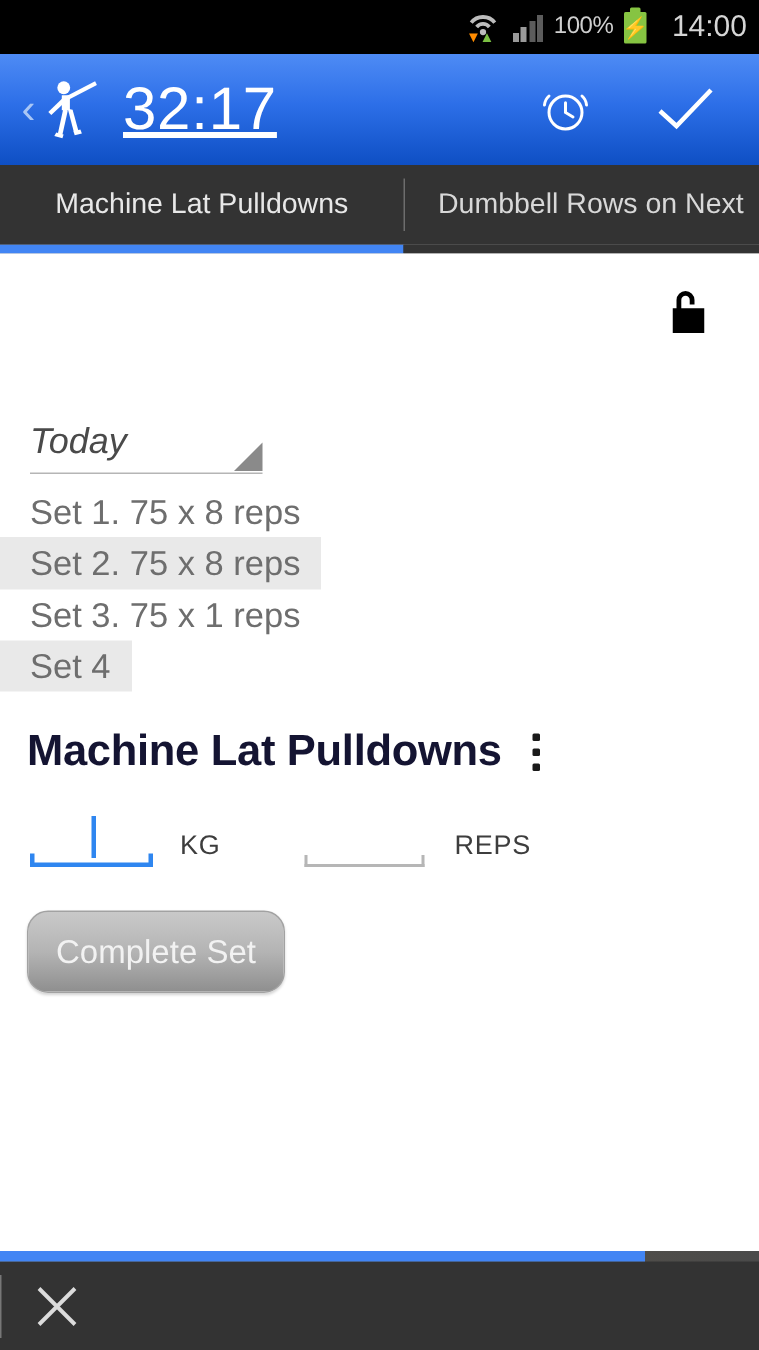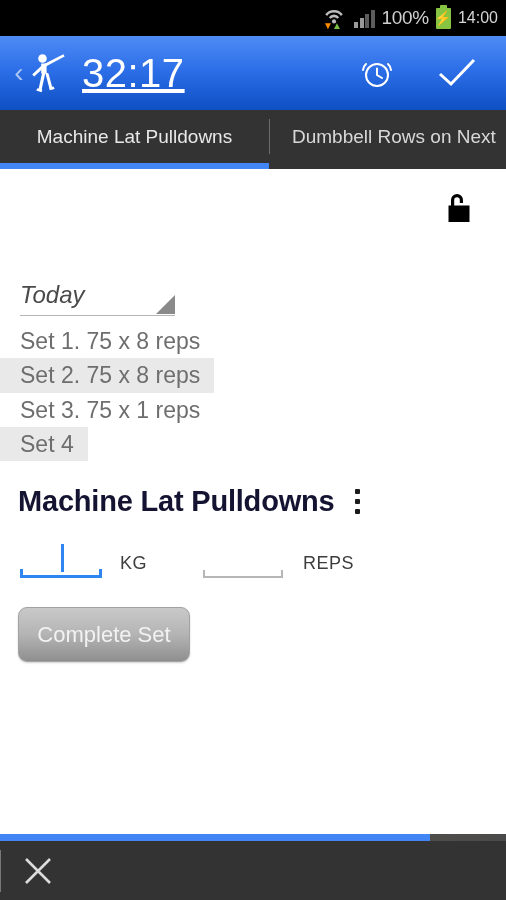--- a/index.html
+++ b/index.html
@@ -26,32 +26,32 @@
     font-size:10px; line-height:10px; color:#ff8c00;
     letter-spacing:-1px;
   }
   .wifi-arrows .up{ color:#7bc043; }
   .signal-ico{ display:flex; align-items:flex-end; gap:1.5px; height:20px; }
   .signal-ico i{ display:block; width:4px; background:#9a9a9a; }
   .signal-ico i:nth-child(1){ height:6px; }
   .signal-ico i:nth-child(2){ height:10px; }
   .signal-ico i:nth-child(3){ height:14px; background:#5c5c5c; }
   .signal-ico i:nth-child(4){ height:18px; background:#5c5c5c; }
-  .batt-pct{ color:#cfcfcf; font-size:19px; letter-spacing:-0.3px; }
+  .batt-pct{ color:#cfcfcf; font-size:16px; letter-spacing:-0.3px; }
   .batt-ico{
     position:relative; width:15px; height:21px;
     background:#86c442; border-radius:1px;
     display:flex; align-items:center; justify-content:center;
   }
   .batt-ico:before{
     content:""; position:absolute; top:-3px; left:4px;
     width:7px; height:3px; background:#86c442; border-radius:1px 1px 0 0;
   }
   .batt-bolt{ color:#0d3b00; font-size:14px; font-weight:bold; line-height:1; }
-  .status-clock{ color:#d5d5d5; font-size:16px; letter-spacing:0px; margin-left:0; }
+  .status-clock{ color:#d5d5d5; font-size:20px; letter-spacing:0px; margin-left:10px; }
 
   
   .app-bar{
     height:74px; width:506px;
     background:linear-gradient(to bottom,#4e8bf5 0%,#2d6fe8 45%,#0e4fc4 100%);
     display:flex; align-items:center;
     padding:0 22px 0 8px;
     position:relative;
   }
   .back-chevron{
@@ -162,21 +162,21 @@
   }
   .unit{
     font-size:18px; color:#3d3d3d; margin-left:18px; padding-bottom:4px;
     letter-spacing:0.5px;
   }
   .unit.reps-unit{ margin-left:20px; }
 
   .complete-btn{
     margin:29px 0 0 18px;
     width:172px; height:55px;
-    border-radius:9px;
+    border-radius:14px;
     background:linear-gradient(to bottom,#c9c9c9 0%,#b4b4b4 50%,#8f8f8f 100%);
     border:1px solid #a2a2a2;
     box-shadow:0 1px 2px rgba(0,0,0,0.18);
     color:#f2f2f2; font-size:22px;
     display:flex; align-items:center; justify-content:center;
   }
 
   
   .bottom-bar{
     position:absolute; left:0; bottom:0; width:506px; height:66px;

